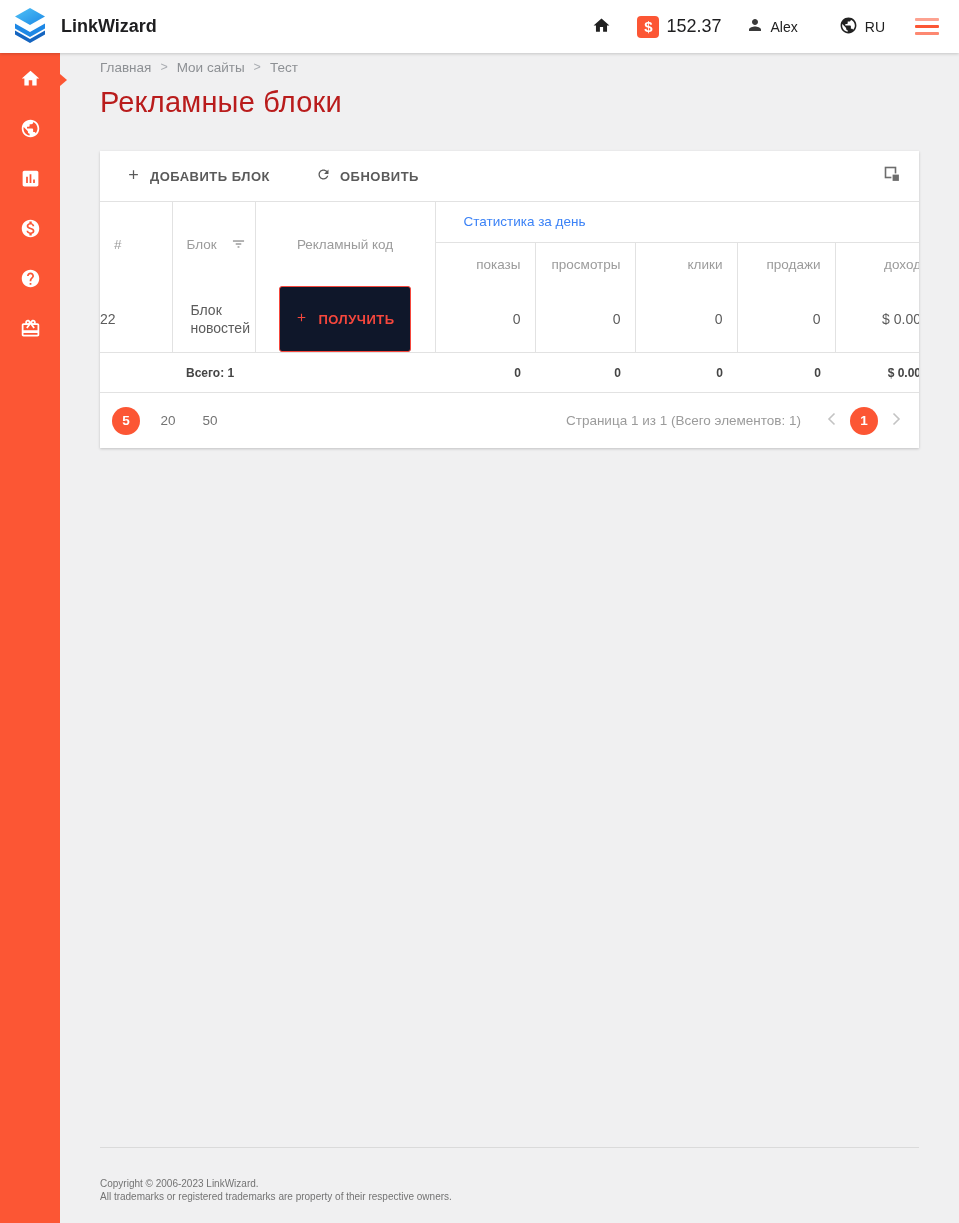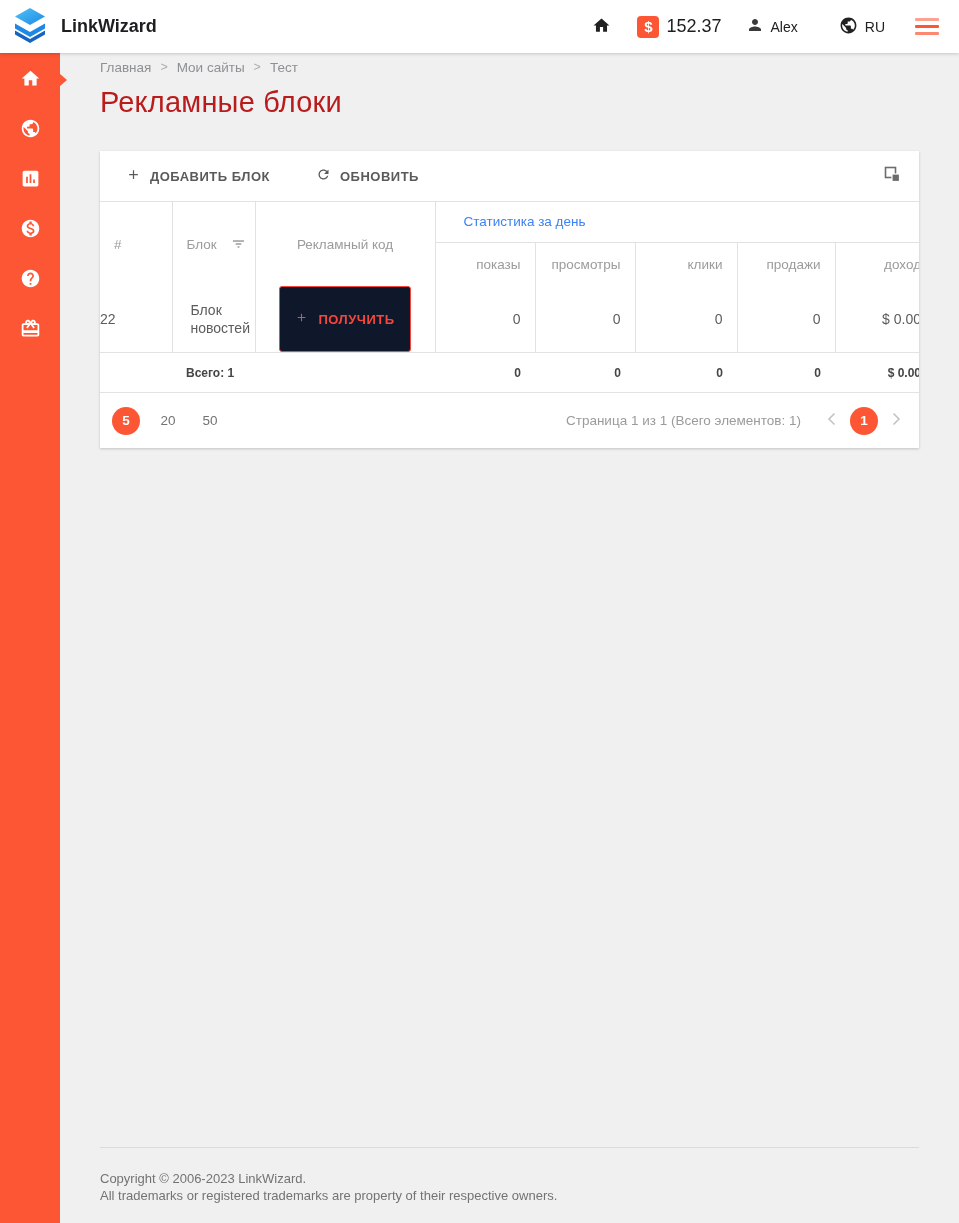--- a/index.html
+++ b/index.html
@@ -85,21 +85,21 @@
     font-size:13.5px; color:#737373; cursor:pointer; margin-right:14px; }
   .psize.active { background:var(--accent); color:#fff; font-weight:700; }
   .pager-info { margin-left:auto; color:#9b9b9b; font-size:13.5px; }
   .pnav { background:none; border:none; cursor:pointer; padding:2px 4px; display:flex; align-items:center; }
   .pnav svg { stroke:#c3c3c3; fill:none; stroke-width:1.6; }
   .pnav-prev { margin-left:22px; }
   .ppage { width:28px; height:28px; border-radius:50%; background:var(--accent); color:#fff; font-weight:700;
     font-size:13.5px; display:flex; align-items:center; justify-content:center; cursor:pointer; margin:0 10px; }
 
   
-  .footer { margin-top:699px; border-top:1px solid #dadada; padding-top:22px; color:#737373; font-size:13px; line-height:1.32; }
+  .footer { margin-top:699px; border-top:1px solid #dadada; padding-top:29px; color:#737373; font-size:10px; line-height:1.32; }
 </style>
 </head>
 <body>
 
 <header class="app-header">
   <div class="brand">
     <span>
       <svg width="42" height="42" viewBox="0 0 42 42">
         <defs>
             <linearGradient id="lg" x1="0" y1="0" x2="1" y2="1">

